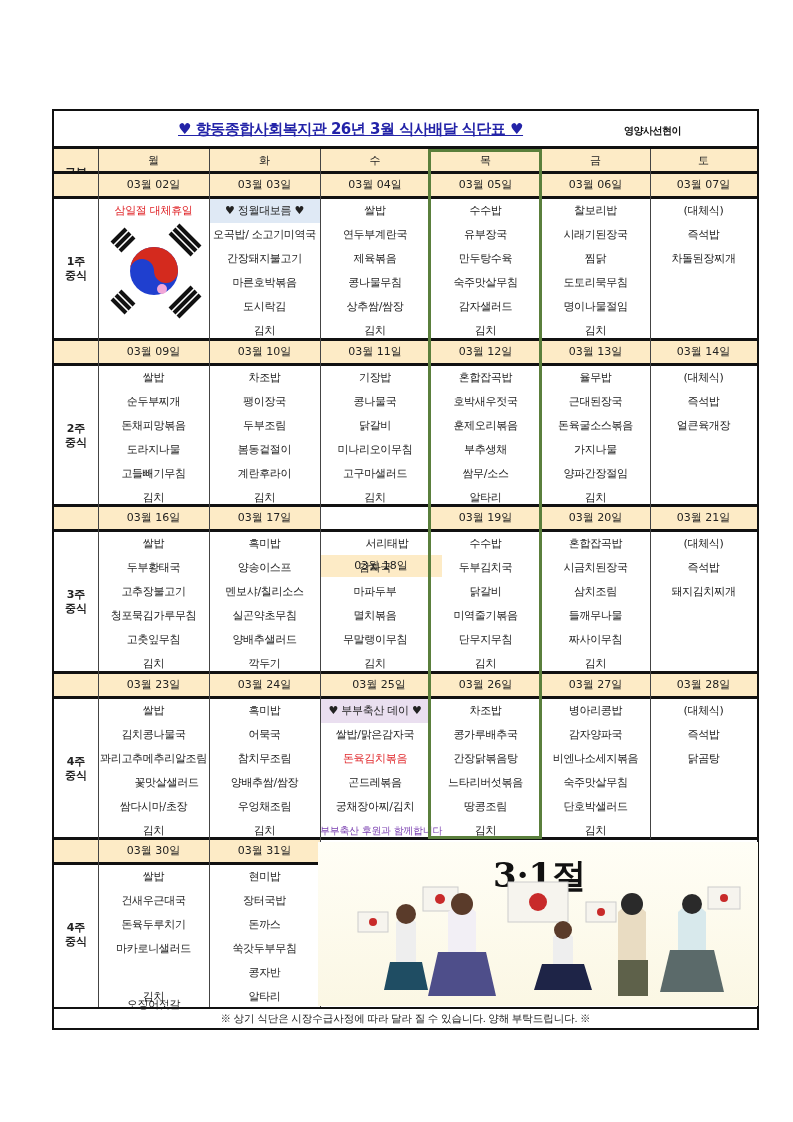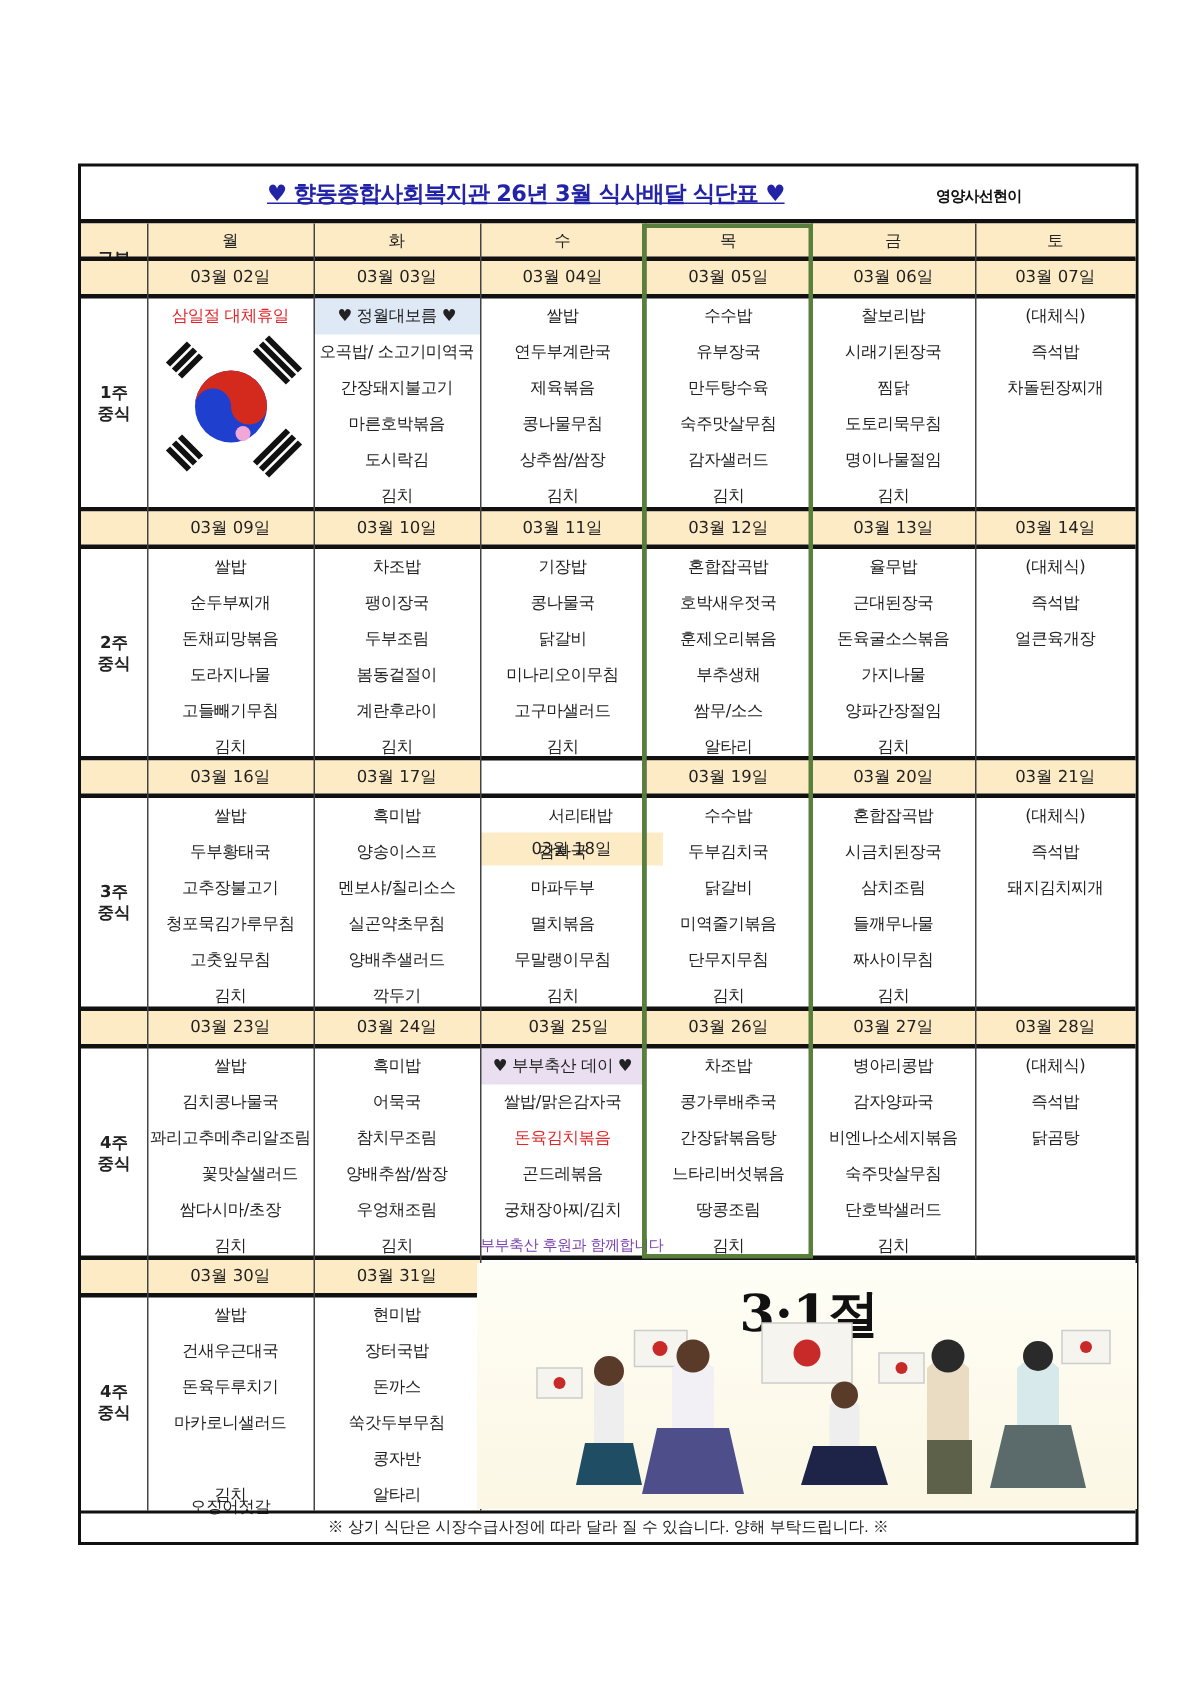--- a/index.html
+++ b/index.html
@@ -12,21 +12,21 @@
   .hdr { background: #fdebc6; }
   .vline { position: absolute; width: 1px; background: #444; }
   .hline { position: absolute; height: 3px; background: #111; left: 0; width: 703px; }
   .label-col { position: absolute; left: 0; width: 44px; font-size: 11px; font-weight: bold; text-align: center; line-height: 14px; }
   .menu-line { position: absolute; width: 110px; text-align: center; font-size: 11px; white-space: nowrap; letter-spacing: -0.3px; }
   .red { color: #e0262a; }
   .special { background: #dfe9f5; }
   .special2 { background: #eadff0; }
   .tiny { font-size: 10px; color: #7a3fb0; }
   .green-box { position: absolute; border: 3px solid #5a7f3c; box-sizing: border-box; pointer-events: none; }
-  .footer { position: absolute; left: 0; top: 896px; width: 703px; height: 21px; border-top: 2px solid #111; box-sizing: border-box; font-family: Liberation Sans, sans-serif; font-size: 10.5px; text-align: center; line-height: 19px; }
+  .footer { position: absolute; left: 0; top: 896px; width: 703px; height: 21px; border-top: 2px solid #111; box-sizing: border-box; font-family: Liberation Serif, serif; font-size: 10.5px; text-align: center; line-height: 19px; }
   .flag { position: absolute; left: 50px; top: 26px; width: 100px; height: 100px; }
   .illus { position: absolute; left: 264px; top: 731px; width: 440px; height: 164px; background: linear-gradient(180deg,#fffef6,#fbf7e4); }
 </style>
 </head>
 <body>
 
 <div class="sheet" id="sheet">
   <div class="title-row">
     <span class="title">♥ 향동종합사회복지관 26년 3월 식사배달 식단표 ♥</span>
     <span class="author">영양사선현이</span>

